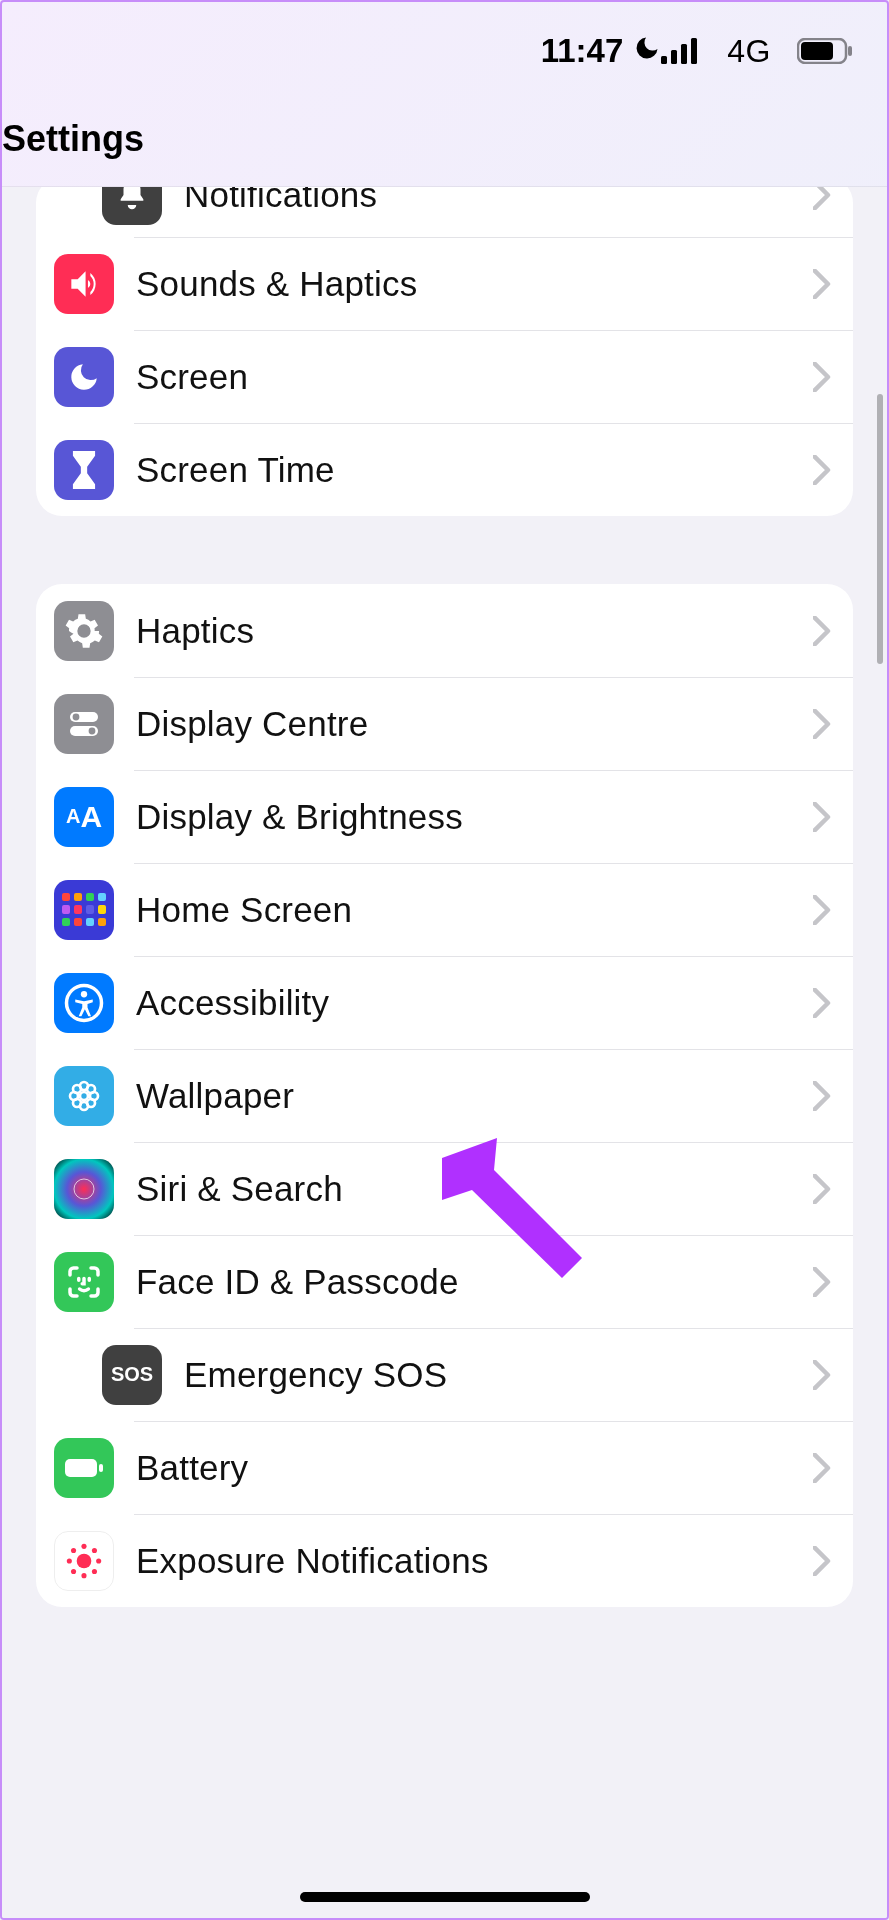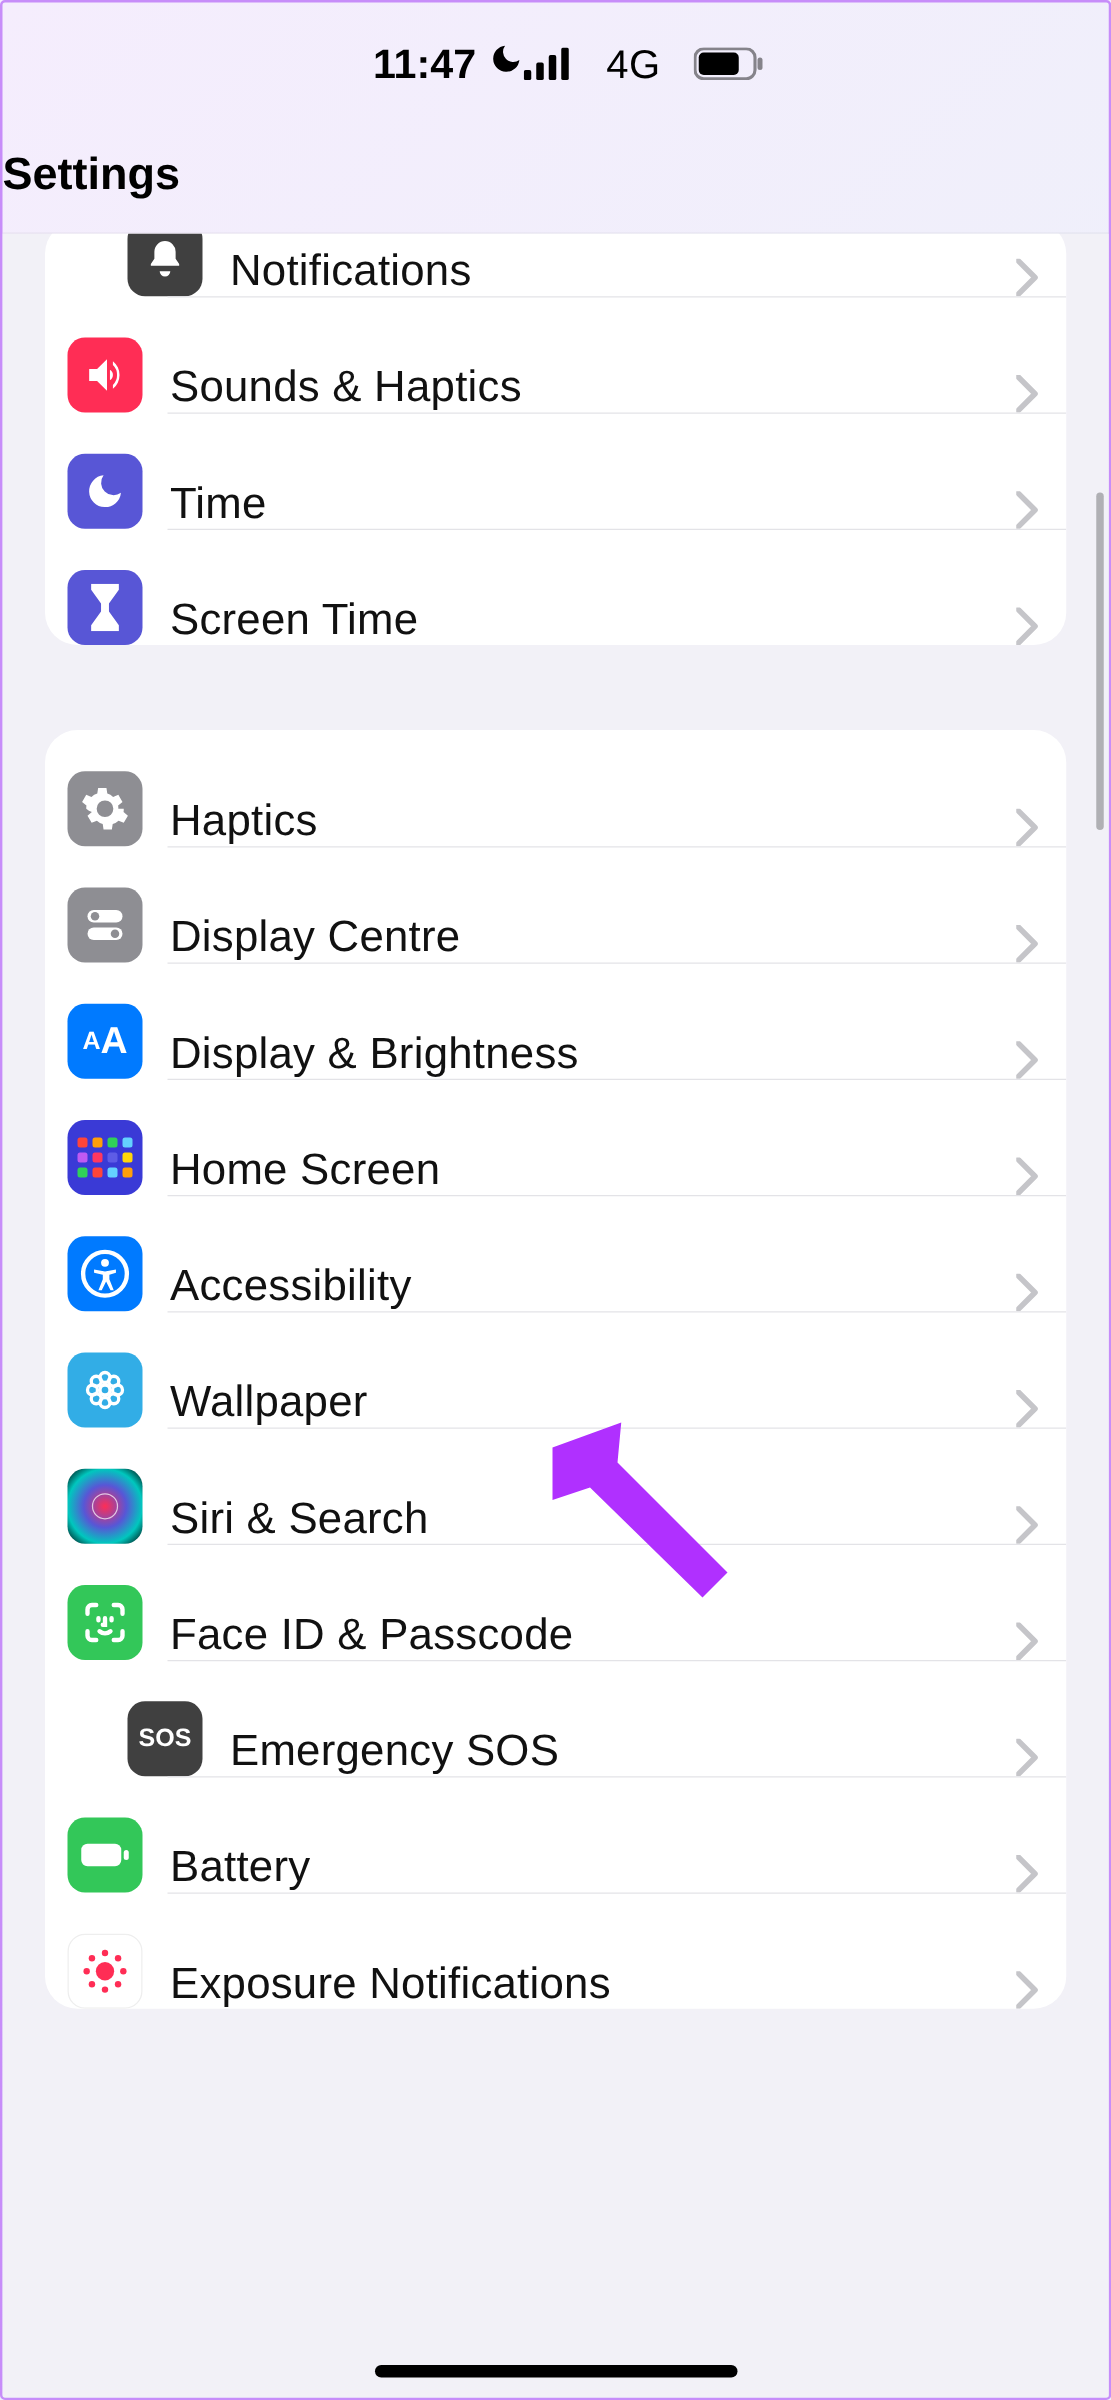--- a/index.html
+++ b/index.html
@@ -10,21 +10,21 @@
     position: relative;
     overflow: hidden;
     border: 2px solid #c78df9;
     border-radius: 4px;
   }
 
   
   .status-bar {
     display: flex;
     align-items: center;
-    justify-content: center;
+    justify-content: flex-end;
     padding: 24px 34px 6px 54px;
     height: 80px;
     font-size: 33px;
     font-weight: 700;
     color: #000;
   }
   .status-left { display: flex; align-items: center; gap: 10px; }
   .status-right { display: flex; align-items: center; gap: 24px; }
   .moon-glyph { font-size: 30px; }
   .signal svg, .battery svg { display: block; }
@@ -52,21 +52,21 @@
     background: #fff;
     border-radius: 26px;
     overflow: hidden;
     margin: 0;
   }
   .group + .group { margin-top: 68px; }
   .group.first { margin-top: -10px; }
 
   .row {
     display: flex;
-    align-items: flex-end;
+    align-items: center;
     height: 93px;
     padding: 0 22px 0 18px;
     position: relative;
     cursor: pointer;
   }
   .row + .row::before {
     content: "";
     position: absolute;
     top: 0;
     left: 98px;
@@ -215,21 +215,21 @@
           </svg>
         </div>
     </div>
 
     <div class="row">
       <div class="icon-badge bg-indigo">
         <svg width="34" height="34" viewBox="0 0 24 24">
             <path fill="#fff" d="M21 12.8A9 9 0 1 1 11.2 3a7 7 0 0 0 9.8 9.8z"></path>
           </svg>
       </div>
-      <div class="label">Time</div>
+      <div class="label">Screen</div>
       <div class="chevron">
           <svg width="18" height="30" viewBox="0 0 12 20">
             <path d="M1 1l9 9-9 9" stroke="#c5c5c9" stroke-width="3" fill="none" stroke-linecap="round" stroke-linejoin="round"></path>
           </svg>
         </div>
     </div>
 
     <div class="row">
       <div class="icon-badge bg-indigo">
         <svg width="30" height="38" viewBox="0 0 18 24">

